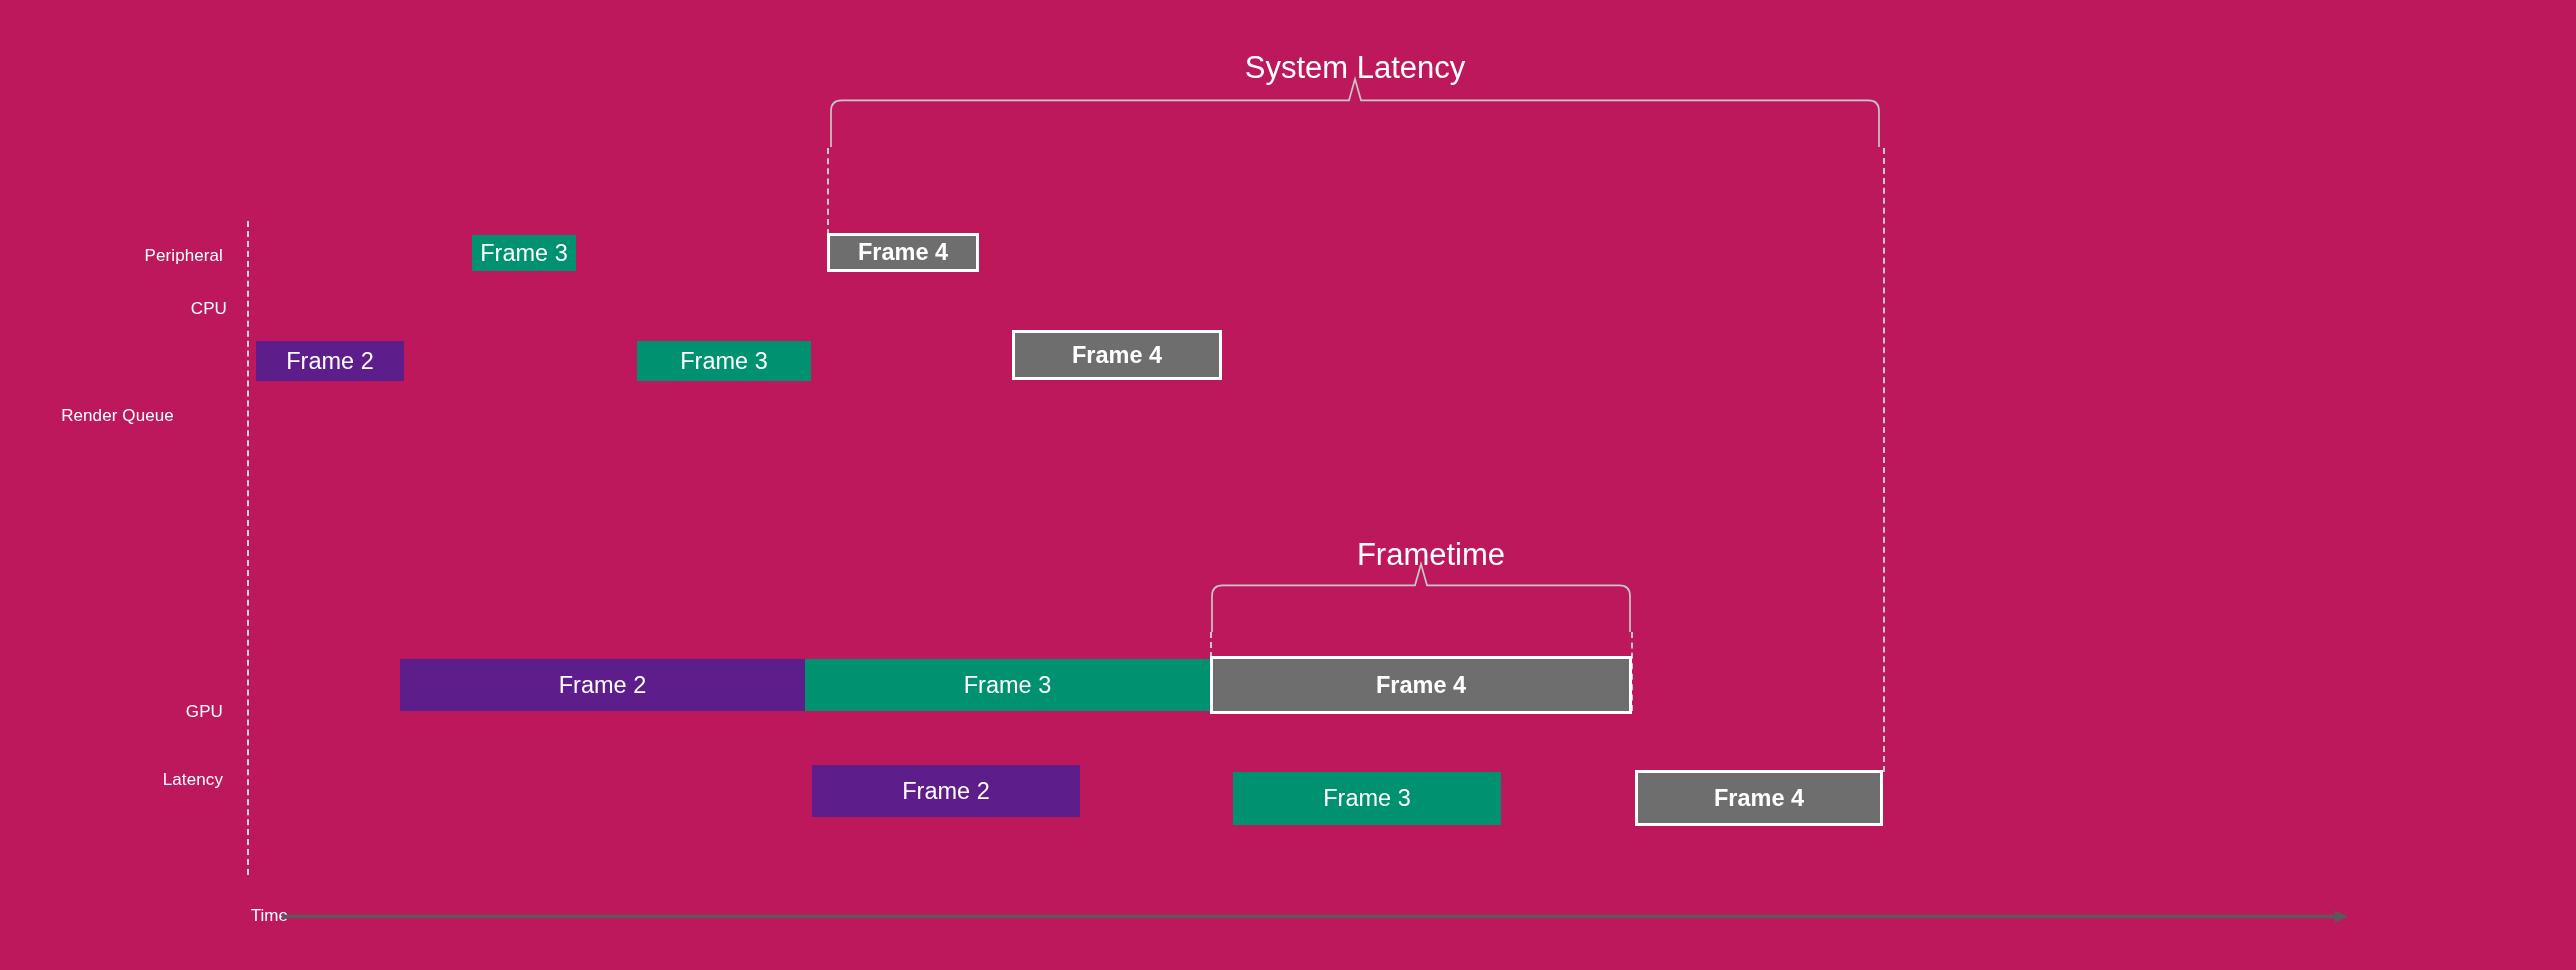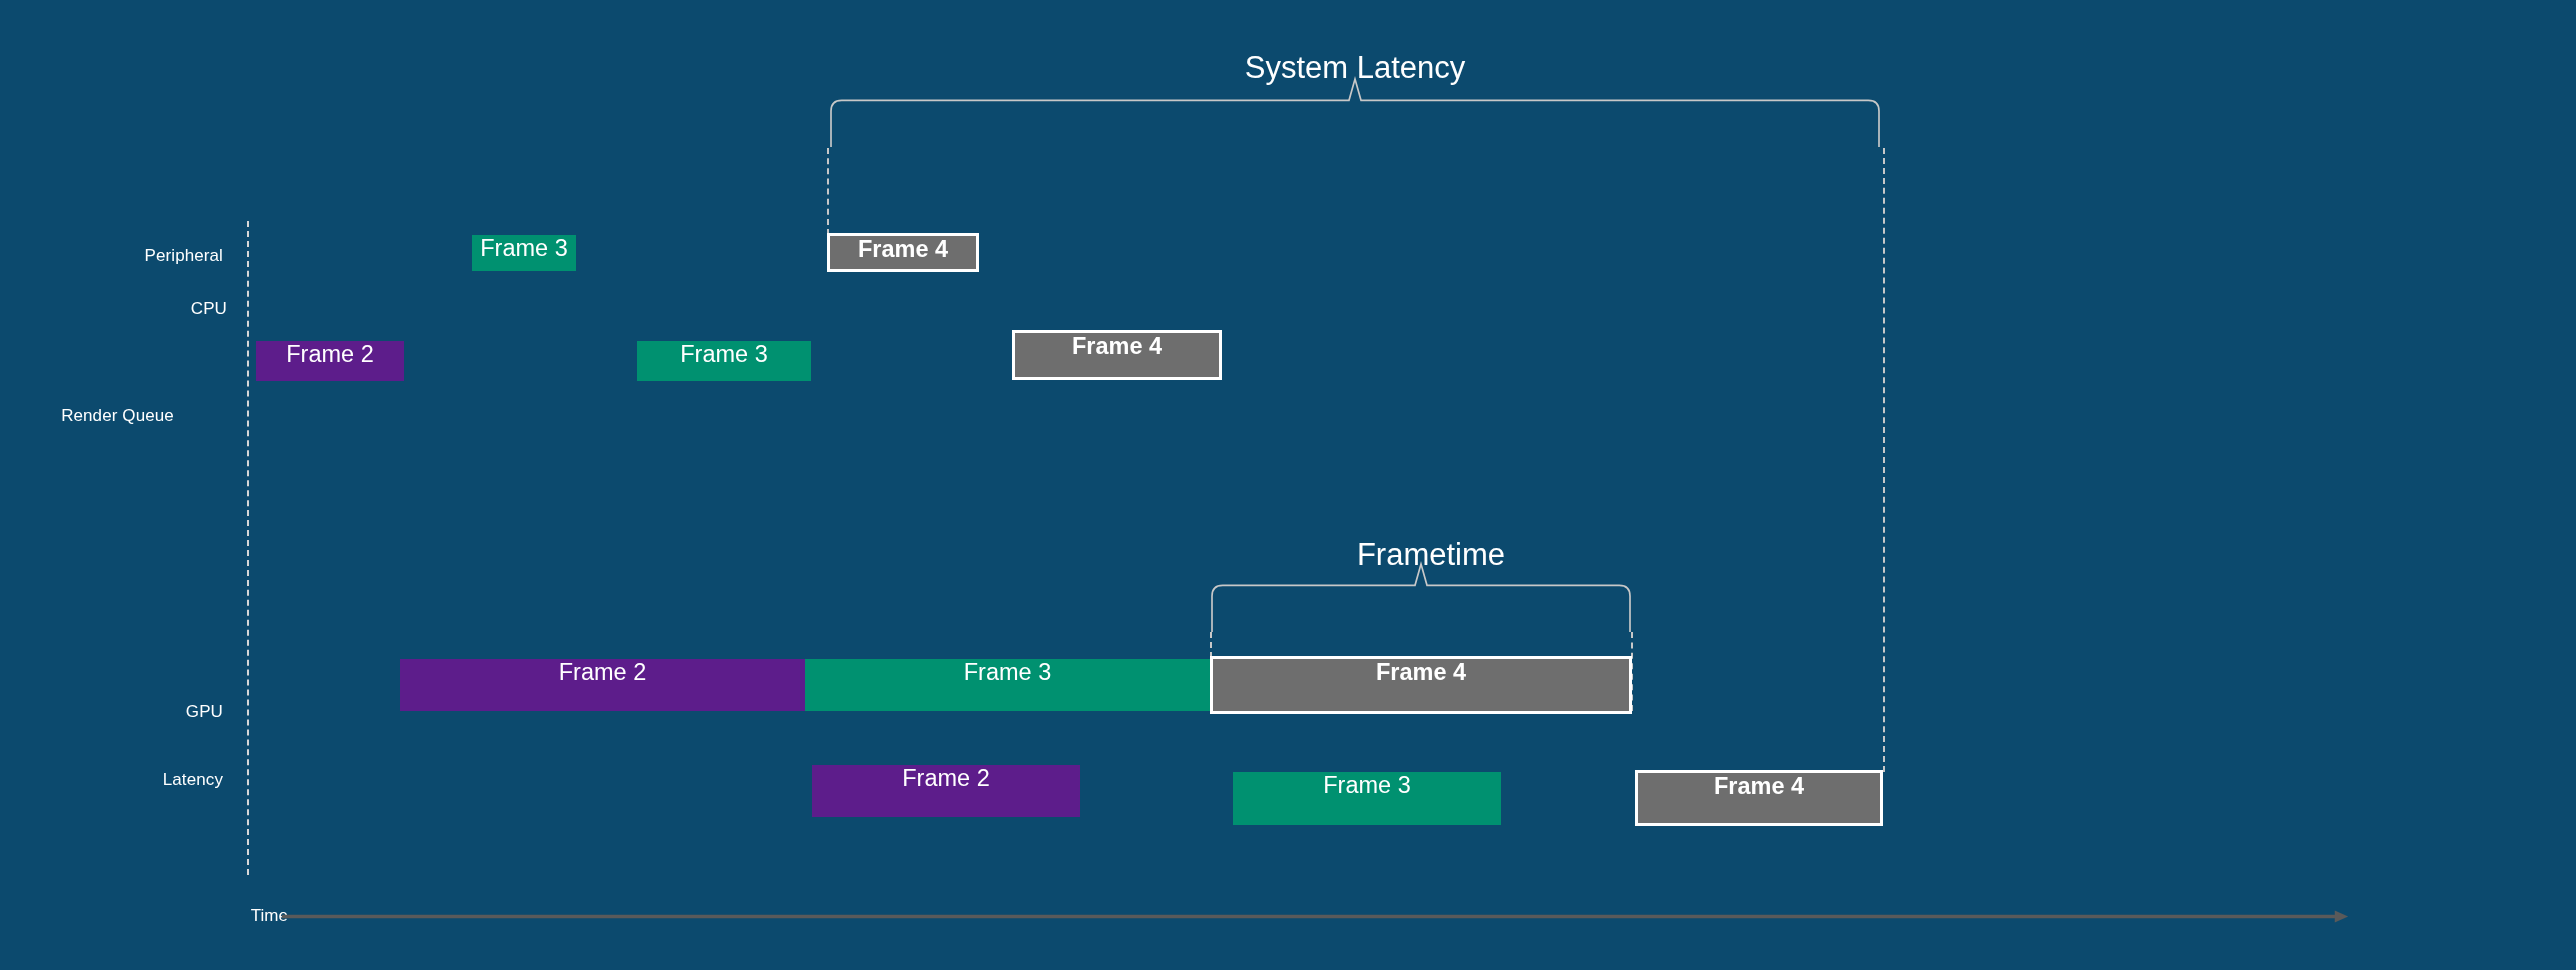--- a/index.html
+++ b/index.html
@@ -13,39 +13,40 @@
     overflow: hidden;
     font-family: "Liberation Sans", sans-serif;
     color: #ffffff;
     position: relative;
   }
   #stage {
     position: absolute;
     left: 0; top: 0;
     width: 2576px;
     height: 970px;
-    background: #0c4a6e;
+    background: #be185d;
   }
   .row-label {
     position: absolute;
     font-size: 17px;
     color: #ffffff;
     text-align: right;
     white-space: nowrap;
     transform: translateY(-50%);
     letter-spacing: 0.1px;
   }
   .axis-dashed {
     position: absolute;
     border-left: 2px dashed #d8d8d8;
     width: 0;
   }
   .bar {
     position: absolute;
     display: flex;
+    align-items: center;
     justify-content: center;
     box-sizing: border-box;
     font-size: 23.5px;
     color: #ffffff;
     white-space: nowrap;
   }
   .bar.outlined {
     border: 3.4px solid #ffffff;
     font-weight: bold;
   }

